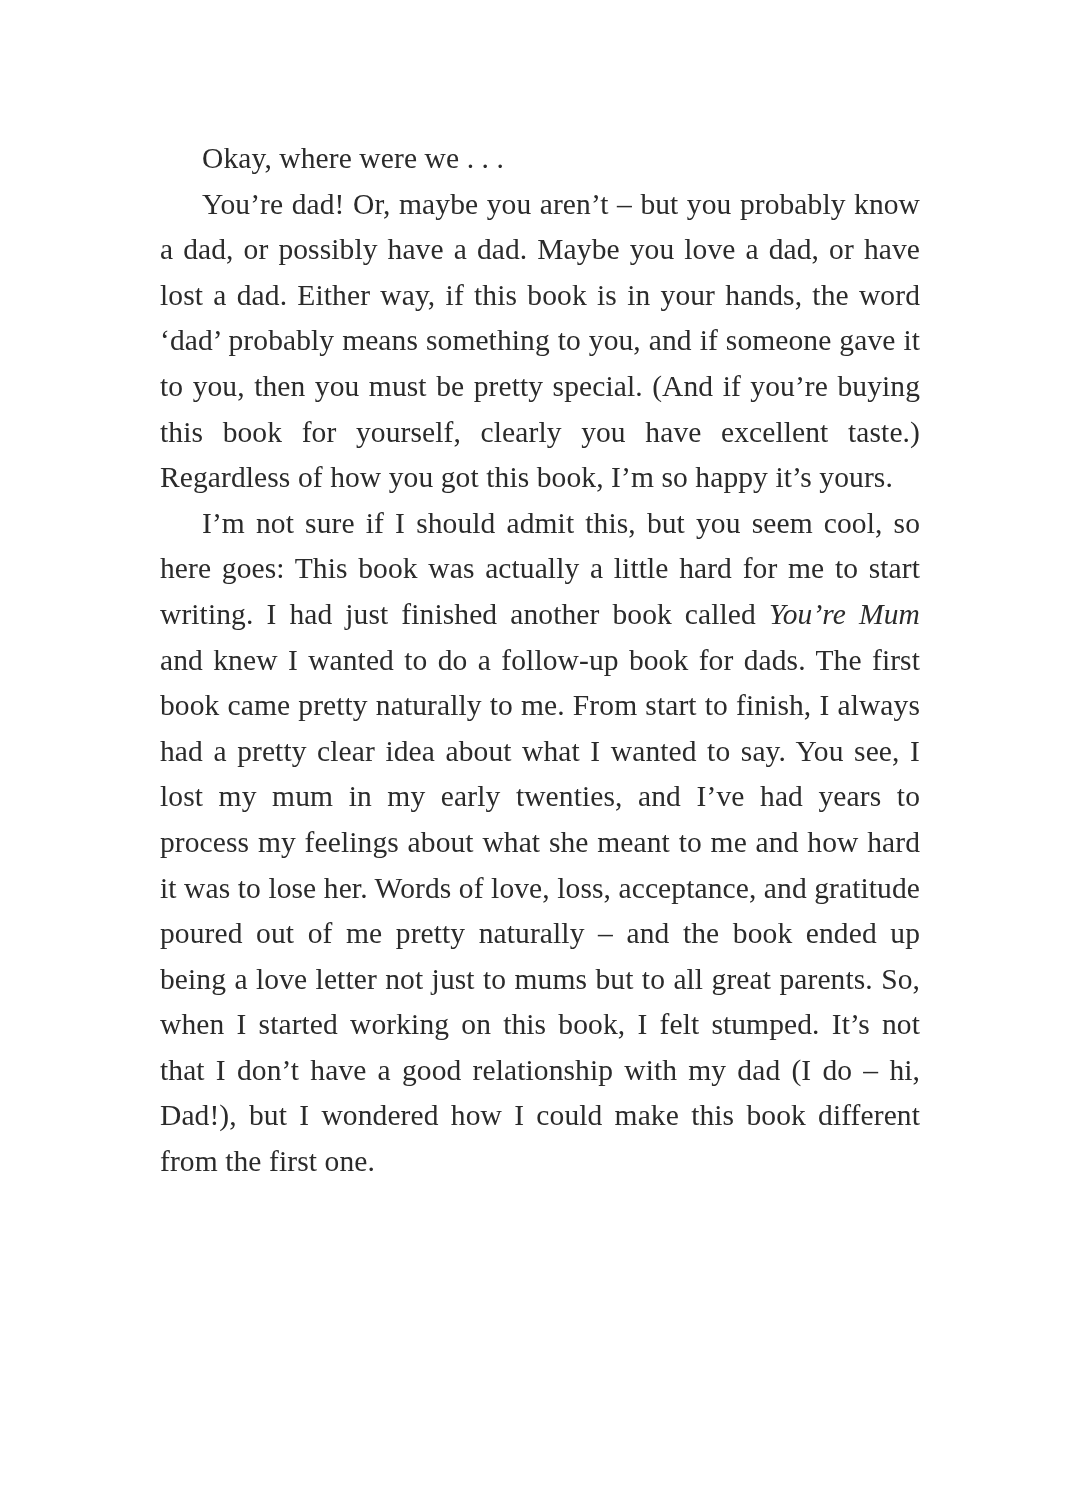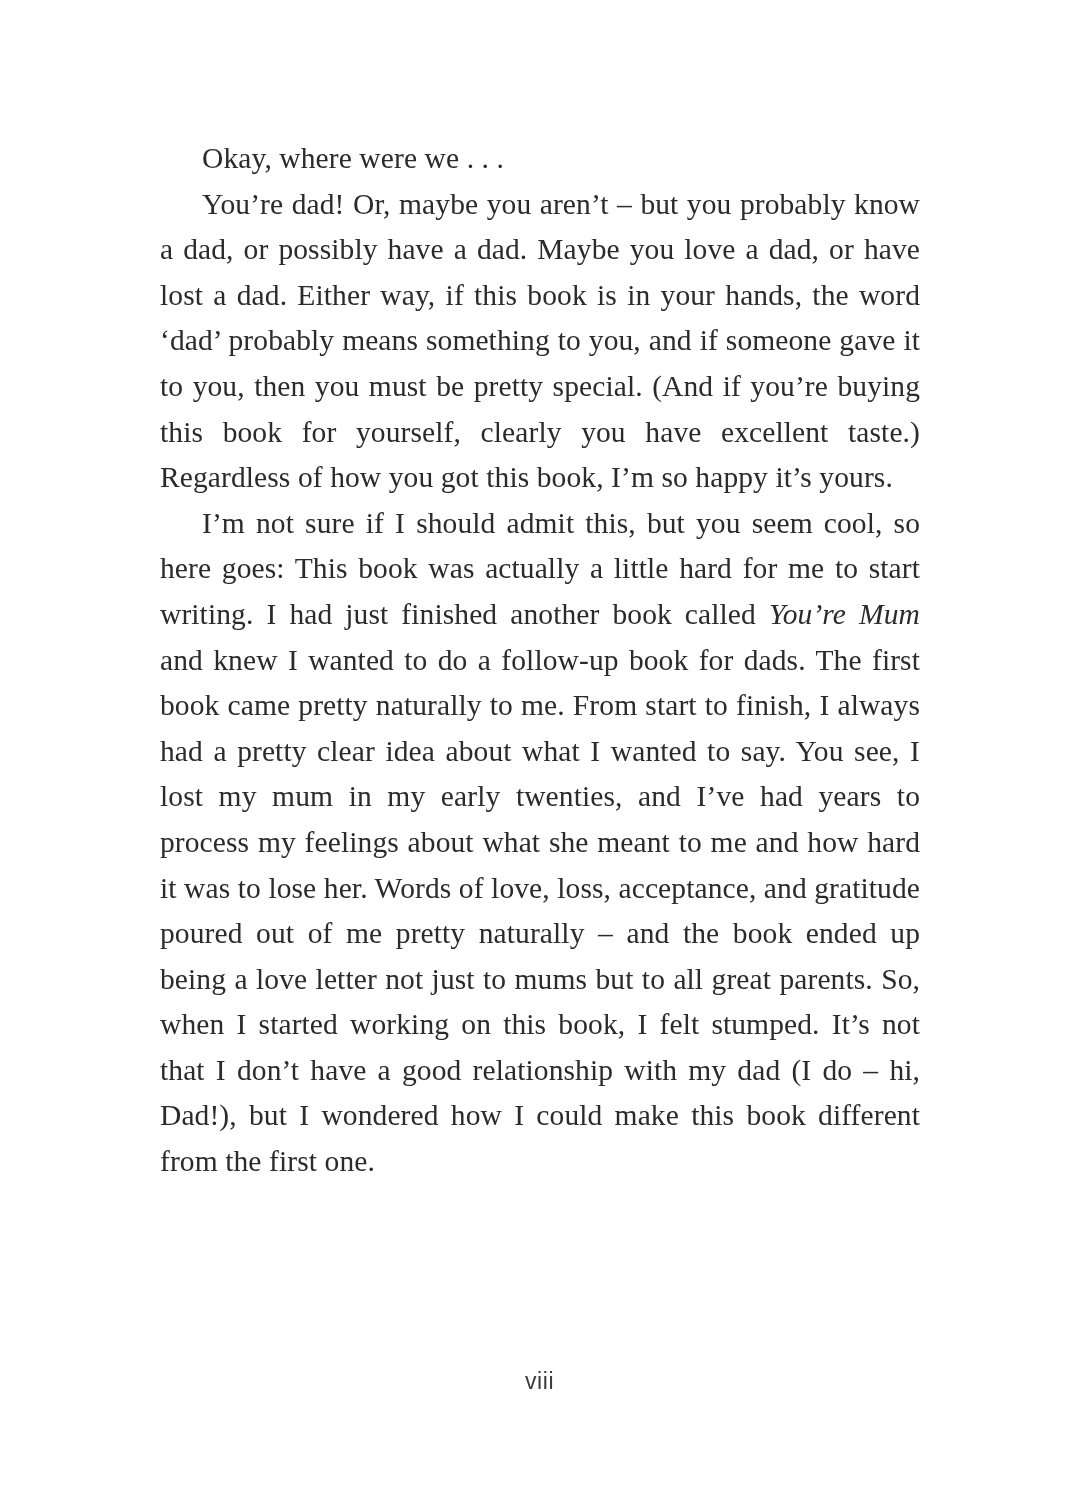--- a/index.html
+++ b/index.html
@@ -77,15 +77,14 @@
   <div class="text-block">
 
     <p class="para no-stretch">Okay, where were we . . .</p>
 
     <p class="para no-stretch">You’re dad! Or, maybe you aren’t – but you probably know a dad, or possibly have a dad. Maybe you love a dad, or have lost a dad. Either way, if this book is in your hands, the word ‘dad’ probably means something to you, and if someone gave it to you, then you must be pretty special. (And if you’re buying this book for yourself, clearly you have excellent taste.) Regardless of how you got this book, I’m so happy it’s yours.</p>
 
     <p class="para no-stretch"><span>I’m not sure if I should admit this, but you seem cool, so here goes: This book was actually a little hard for me to start writing. I had just finished another book called </span><em class="title-italic">You’re Mum</em><span> and knew I wanted to do a follow-up book for dads. The first book came pretty naturally to me. From start to finish, I always had a pretty clear idea about what I wanted to say. You see, I lost my mum in my early twenties, and I’ve had years to process my feelings about what she meant to me and how hard it was to lose her. Words of love, loss, acceptance, and gratitude poured out of me pretty naturally – and the book ended up being a love letter not just to mums but to all great parents. So, when I started working on this book, I felt stumped. It’s not that I don’t have a good relationship with my dad (I do – hi, Dad!), but I wondered how I could make this book different from the first one.</span></p>
 
   </div>
 
-  <div class="folio">viii</div>
 
 </div>
 
 </body></html>

